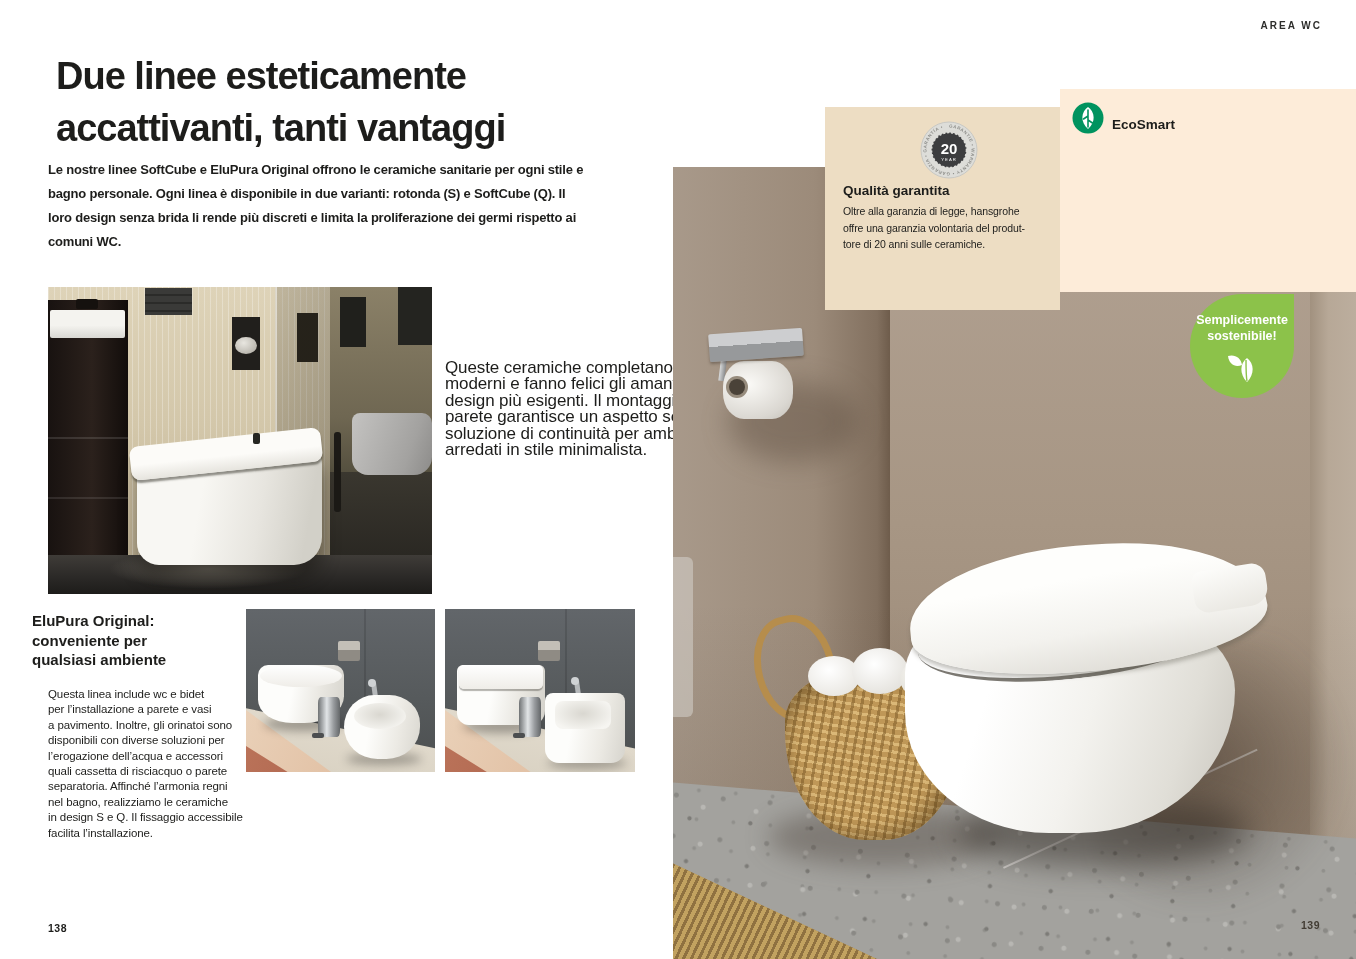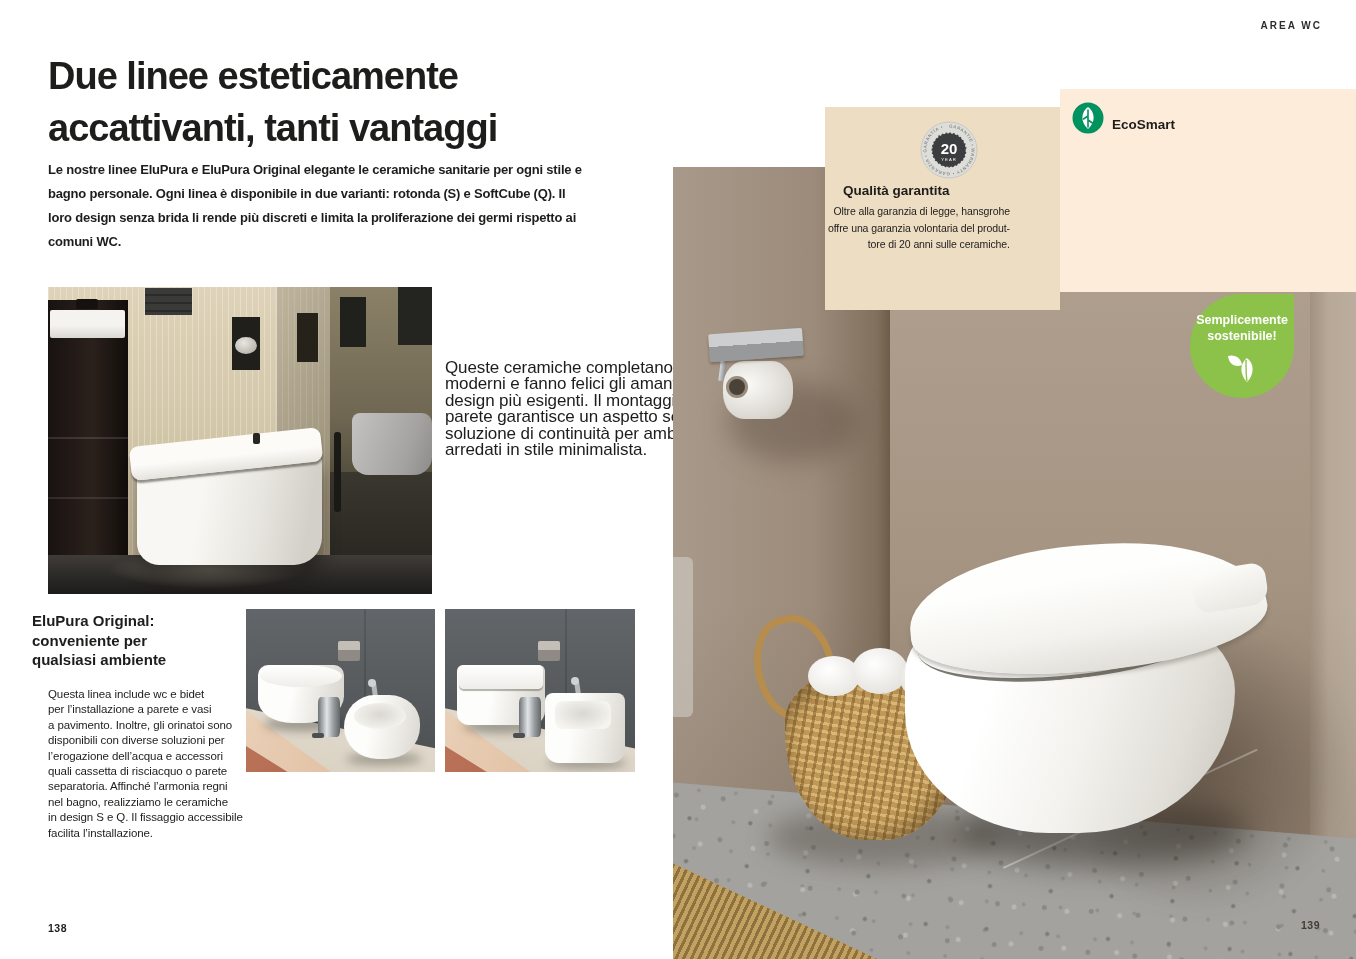--- a/index.html
+++ b/index.html
@@ -46,23 +46,23 @@
   .boxbeige{background:#edddc3;}
   .boxpeach{background:#fdecd9;}
   .drop{background:#8cc24a;border-radius:50% 0 50% 50%;}
   .droptext{font-size:12.5px;font-weight:bold;line-height:16px;color:#ffffff;text-align:center;white-space:pre;}
 </style>
 </head>
 <body>
 
 <div class="canvas">
 
-  <div class="ab h1 pre" style="left:48px;top:50px;">Due linee esteticamente
+  <div class="ab h1 pre" style="left:56px;top:50px;">Due linee esteticamente
 accattivanti, tanti vantaggi</div>
-  <div class="ab intro pre" style="left:48px;top:158px;">Le nostre linee EluPura e EluPura Original elegante le ceramiche sanitarie per ogni stile e
+  <div class="ab intro pre" style="left:48px;top:158px;">Le nostre linee SoftCube e EluPura Original offrono le ceramiche sanitarie per ogni stile e
 bagno personale. Ogni linea è disponibile in due varianti: rotonda (S) e SoftCube (Q). Il
 loro design senza brida li rende più discreti e limita la proliferazione dei germi rispetto ai
 comuni WC.</div>
 
   <div class="ab photo lwall" style="left:48px;top:287px;width:384px;height:307px;">
     <div class="ab niche" style="left:97px;top:1px;width:47px;height:27px;background:repeating-linear-gradient(180deg,#3a3a38 0 6px,#2b2b29 6px 8px);"></div>
     <div class="ab niche" style="left:184px;top:30px;width:28px;height:53px;background:#211f1c;"></div>
     <div class="ab" style="left:187px;top:50px;width:22px;height:17px;border-radius:50%;background:radial-gradient(at 40% 35%,#e8e6e0,#a9a59c);"></div>
     <div class="ab niche" style="left:249px;top:26px;width:21px;height:49px;background:#232019;"></div>
 
@@ -194,21 +194,21 @@
           <path id="ringpath" d="M29,6.5 a22.5,22.5 0 1,1 -0.01,0"></path>
         </defs>
       <text font-size="4.4" letter-spacing="0.6" fill="#8e8e8a" font-weight="bold">
         <textPath href="#ringpath">GARANTIE • WARRANTY • GARANZIA • GARANTÍA •</textPath>
       </text>
       <circle cx="29" cy="29" r="17.5" fill="#3c3d3f" stroke="#ddddd9" stroke-width="1.6" stroke-dasharray="2.2 1.8"></circle>
       <text x="29" y="32.5" text-anchor="middle" font-size="15" font-weight="bold" fill="#ffffff">20</text>
       <text x="29" y="39.5" text-anchor="middle" font-size="4.2" letter-spacing="1" fill="#ffffff">YEAR</text>
     </svg>
     <div class="ab boxtitle" style="left:18px;top:76px;">Qualità garantita</div>
-    <div class="ab boxbody pre" style="left:3px;top:96px;text-align:right;">Oltre alla garanzia di legge, hansgrohe
+    <div class="ab boxbody pre" style="left:18px;top:96px;">Oltre alla garanzia di legge, hansgrohe
 offre una garanzia volontaria del produt-
 tore di 20 anni sulle ceramiche.</div>
   </div>
 
   <div class="ab boxpeach" style="left:1060px;top:89px;width:302px;height:203px;z-index:2;">
     <svg class="ab" style="left:12px;top:13px;" width="32" height="32" viewBox="0 0 32 32">
       <circle cx="16" cy="16" r="15.5" fill="#00935f"></circle>
       <path d="M16 5 C23 10 24 20 16 27 C8 20 9 10 16 5 Z" fill="#ffffff"></path>
       <path d="M16 8 C16 14 16 20 16 25 M16 14 L11.5 17 M16 18 L20.5 21" stroke="#00935f" stroke-width="1.6" fill="none" stroke-linecap="round"></path>
     </svg>

